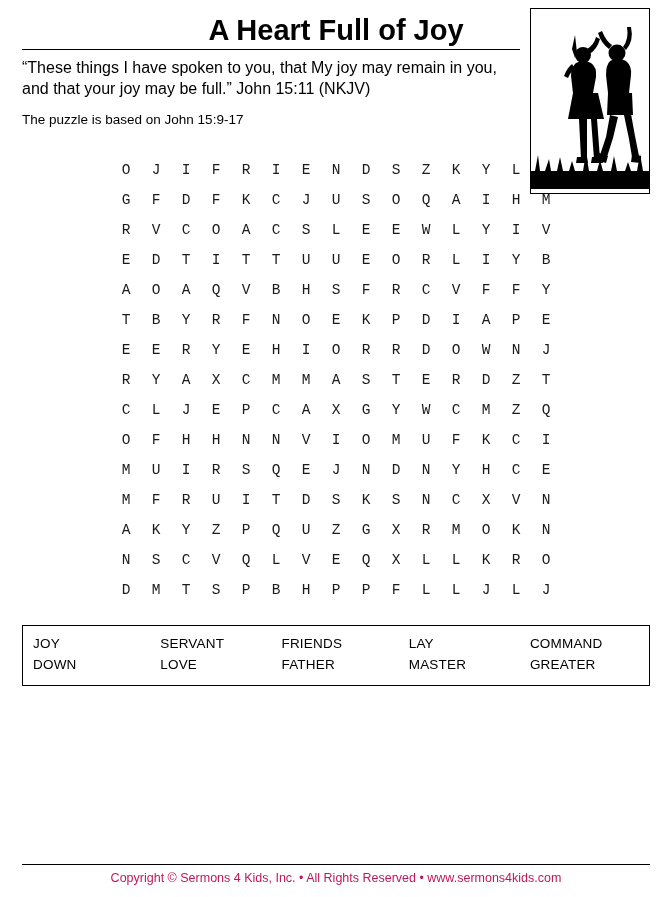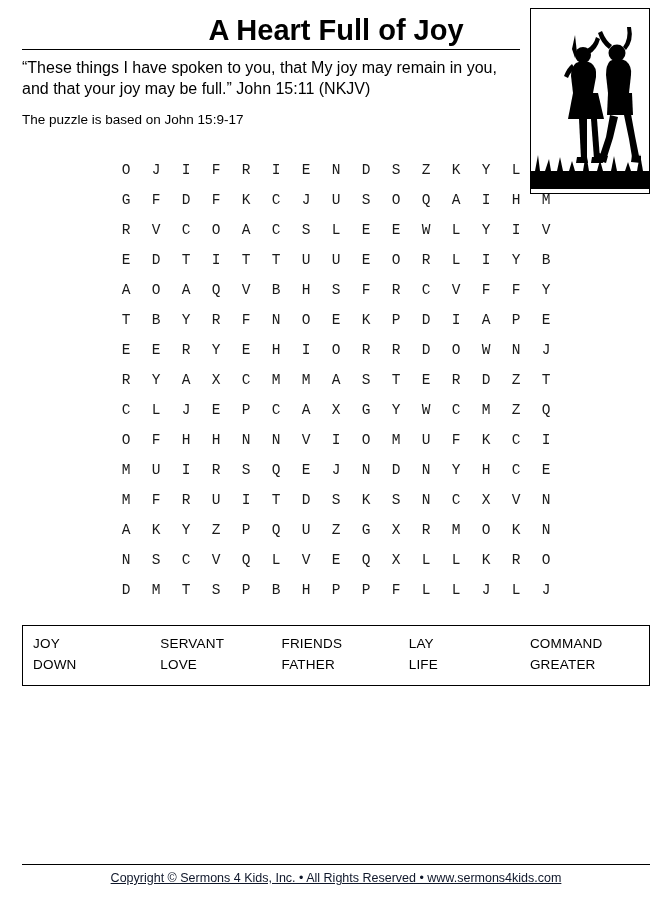--- a/index.html
+++ b/index.html
@@ -118,23 +118,22 @@
     right: 0;
     bottom: 12px;
     text-align: center;
   }
   .footer-rule {
     border-top: 1px solid #000;
     margin: 0 22px 6px 22px;
   }
   .footer-text {
     font-size: 12.5px;
-    color: #0f172a;
+    color: #be185d;
     font-family: "Liberation Sans", sans-serif;
-    text-decoration: underline;
   }
 </style>
 </head>
 <body>
 
 <div class="page">
 
   <div class="header">
     <div class="title">A Heart Full of Joy</div>
     <div class="title-rule"></div>
@@ -456,21 +455,21 @@
           <td class="c0">JOY</td>
           <td class="c1">SERVANT</td>
           <td class="c2">FRIENDS</td>
           <td class="c3">LAY</td>
           <td class="c4">COMMAND</td>
         </tr>
         <tr>
           <td class="c0">DOWN</td>
           <td class="c1">LOVE</td>
           <td class="c2">FATHER</td>
-          <td class="c3">LIFE</td>
+          <td class="c3">MASTER</td>
           <td class="c4">GREATER</td>
         </tr>
       </tbody>
     </table>
   </div>
 
   <div class="footer">
     <div class="footer-rule"></div>
     <div class="footer-text">Copyright © Sermons 4 Kids, Inc. • All Rights Reserved • www.sermons4kids.com</div>
   </div>

